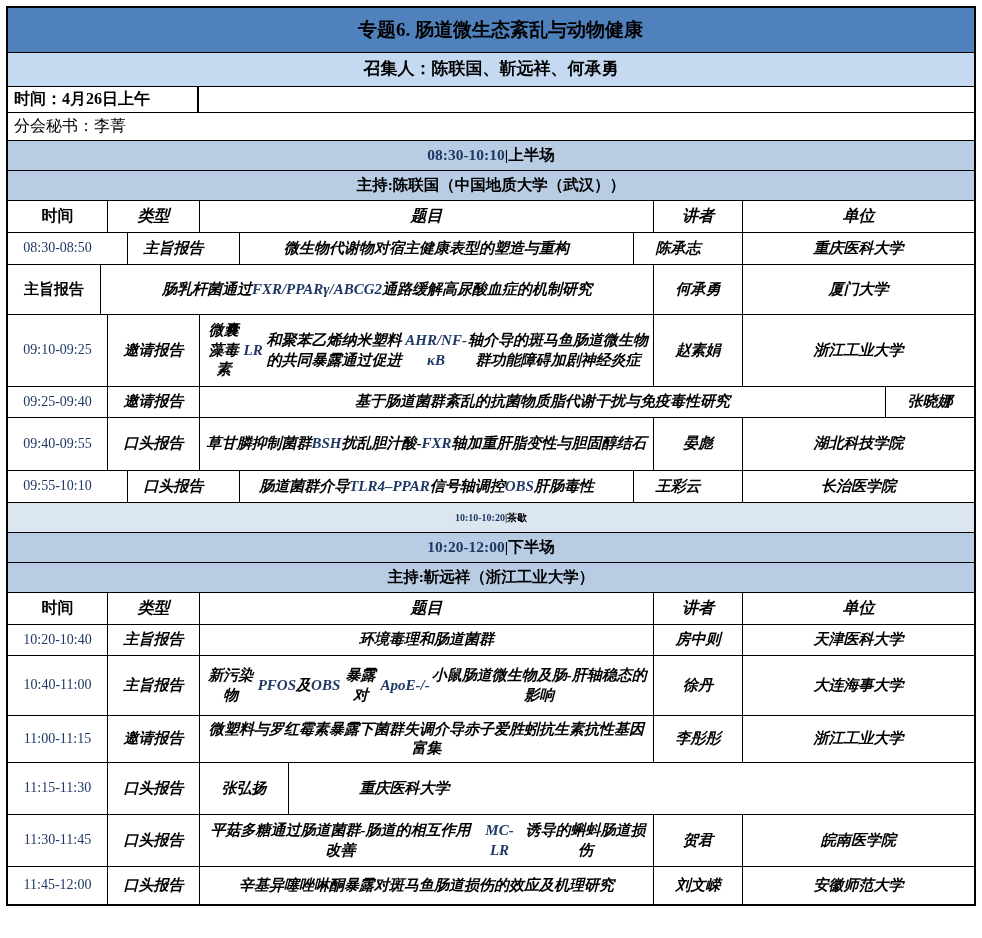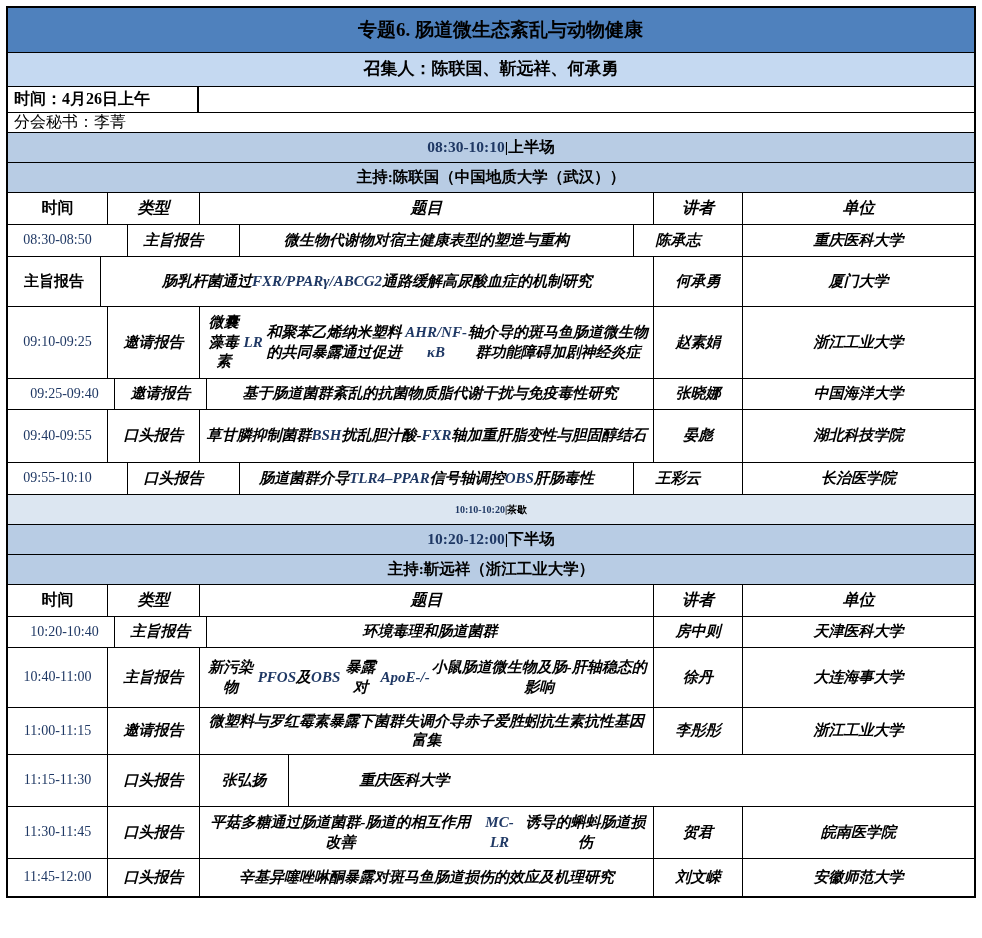--- a/index.html
+++ b/index.html
@@ -41,27 +41,27 @@
   .r-chair{background:var(--c-band);height:30px;font-weight:bold;font-size:15.5px;}
   .r-colhead{height:32px;font-weight:bold;font-size:16px;}
   .r-colhead .cell{font-weight:bold;color:#000;font-size:16px;}
   .r-meta{height:26px;}
   .r-meta .cell,{justify-content:flex-start;}
   .meta-left{
     width:190px;flex:none;justify-content:flex-start;text-align:right;
     font-weight:bold;font-size:16px;border-right:1px solid var(--bd);padding-left:6px;
   }
   .meta-rest{flex:1;}
-  .r-secretary{height:20px;}
+  .r-secretary{height:28px;}
   .r-secretary .cell{justify-content:flex-start;text-align:left;font-size:16px;padding-left:6px;}
   .full{flex:1;}
   .latin{color:var(--c-latin);}
   
   .h32{min-height:32px;gap:20px;} .h50{min-height:50px;} .h72{min-height:72px;}
-  .h31{min-height:31px;padding-left:7px;} .h53{min-height:53px;}
+  .h31{min-height:31px;} .h53{min-height:53px;}
   .h60{min-height:60px;} .h47{min-height:47px;} .h52{min-height:52px;}
   .h38{min-height:38px;}
 </style>
 </head>
 <body>
 
 <div class="sheet">
   <div class="tbl">
 
     <div class="row r-title">
@@ -114,21 +114,20 @@
       <div class="cell c-type">邀请报告</div>
       <div class="cell c-title">微囊藻毒素<span class="latin">LR</span>和聚苯乙烯纳米塑料的共同暴露通过促进<span class="latin">AHR/NF-κB</span>轴介导的斑马鱼肠道微生物群功能障碍加剧神经炎症</div>
       <div class="cell c-speaker">赵素娟</div>
       <div class="cell c-org">浙江工业大学</div>
     </div>
     <div class="row h31">
       <div class="cell c-time">09:25-09:40</div>
       <div class="cell c-type">邀请报告</div>
       <div class="cell c-title">基于肠道菌群紊乱的抗菌物质脂代谢干扰与免疫毒性研究</div>
       <div class="cell c-speaker">张晓娜</div>
-      <div class="cell c-org">中国海洋大学</div>
     </div>
     <div class="row h53">
       <div class="cell c-time">09:40-09:55</div>
       <div class="cell c-type">口头报告</div>
       <div class="cell c-title">草甘膦抑制菌群<span class="latin">BSH</span>扰乱胆汁酸-<span class="latin">FXR</span>轴加重肝脂变性与胆固醇结石</div>
       <div class="cell c-speaker">晏彪</div>
       <div class="cell c-org">湖北科技学院</div>
     </div>
     <div class="row h32">
       <div class="cell c-time">09:55-10:10</div>

